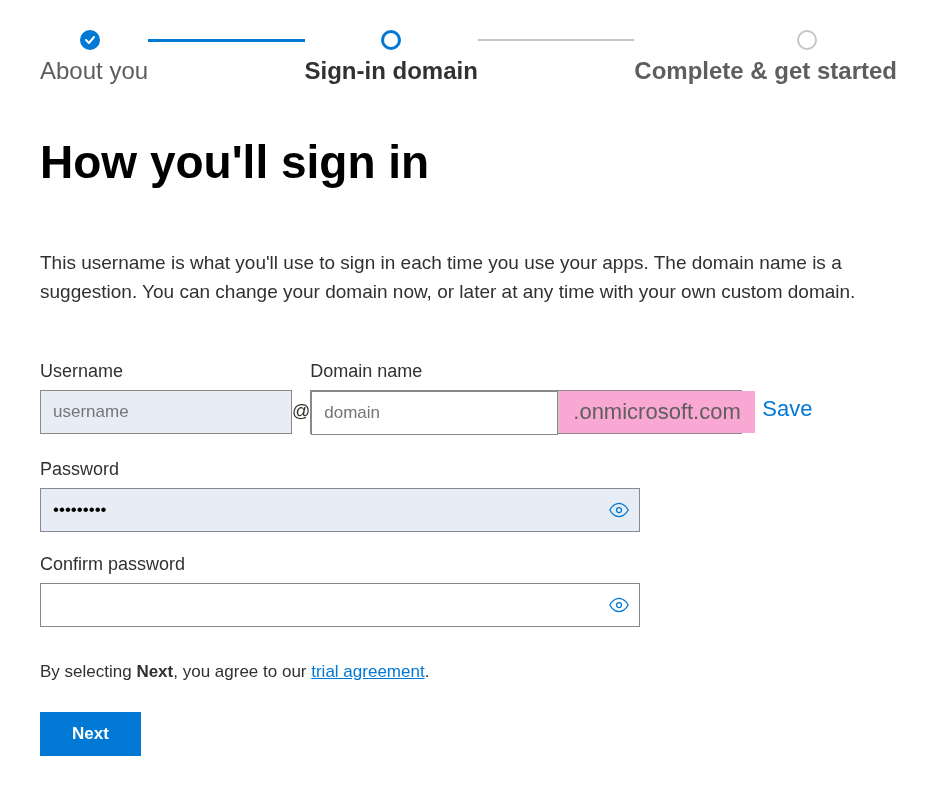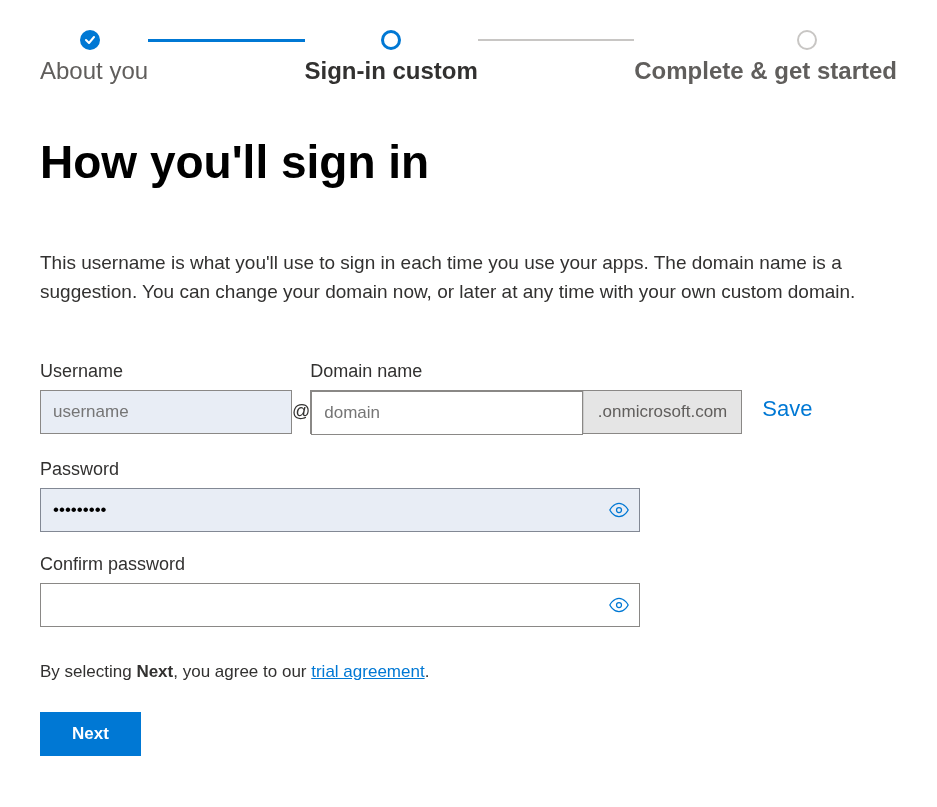--- a/index.html
+++ b/index.html
@@ -128,24 +128,24 @@
     .domain-input {
       border: none;
       height: 42px;
       flex: 1;
       padding: 0 12px;
       font-size: 17px;
       font-family: inherit;
       outline: none;
     }
     .domain-suffix {
-      background: #e5e5e5;
+      background: #f9a8d4;
       border-left: 1px solid #ccc;
       padding: 0 14px;
-      font-size: 17px;
+      font-size: 22px;
       color: #605e5c;
       display: flex;
       align-items: center;
     }
     .save-link {
       color: #0078d4;
       font-size: 22px;
       cursor: pointer;
       padding-bottom: 12px;
       margin-left: 20px;
@@ -214,21 +214,21 @@
     <div class="step-circle completed" style="margin-left:40px;">
       <svg class="checkmark" viewBox="0 0 10 10">
           <path d="M1 5 L4 8 L9 2" stroke="#fff" stroke-width="2" fill="none" stroke-linecap="round" stroke-linejoin="round"></path>
         </svg>
     </div>
     <div class="step-label">About you</div>
   </div>
   <div class="step-line completed"></div>
   <div class="step">
     <div class="step-circle active"></div>
-    <div class="step-label active">Sign-in custom</div>
+    <div class="step-label active">Sign-in domain</div>
   </div>
   <div class="step-line"></div>
   <div class="step" style="align-items:flex-end;font-weight:bold;">
     <div class="step-circle" style="margin-right:80px;"></div>
     <div class="step-label">Complete &amp; get started</div>
   </div>
 </div>
 
 <h1>How you'll sign in</h1>
 

